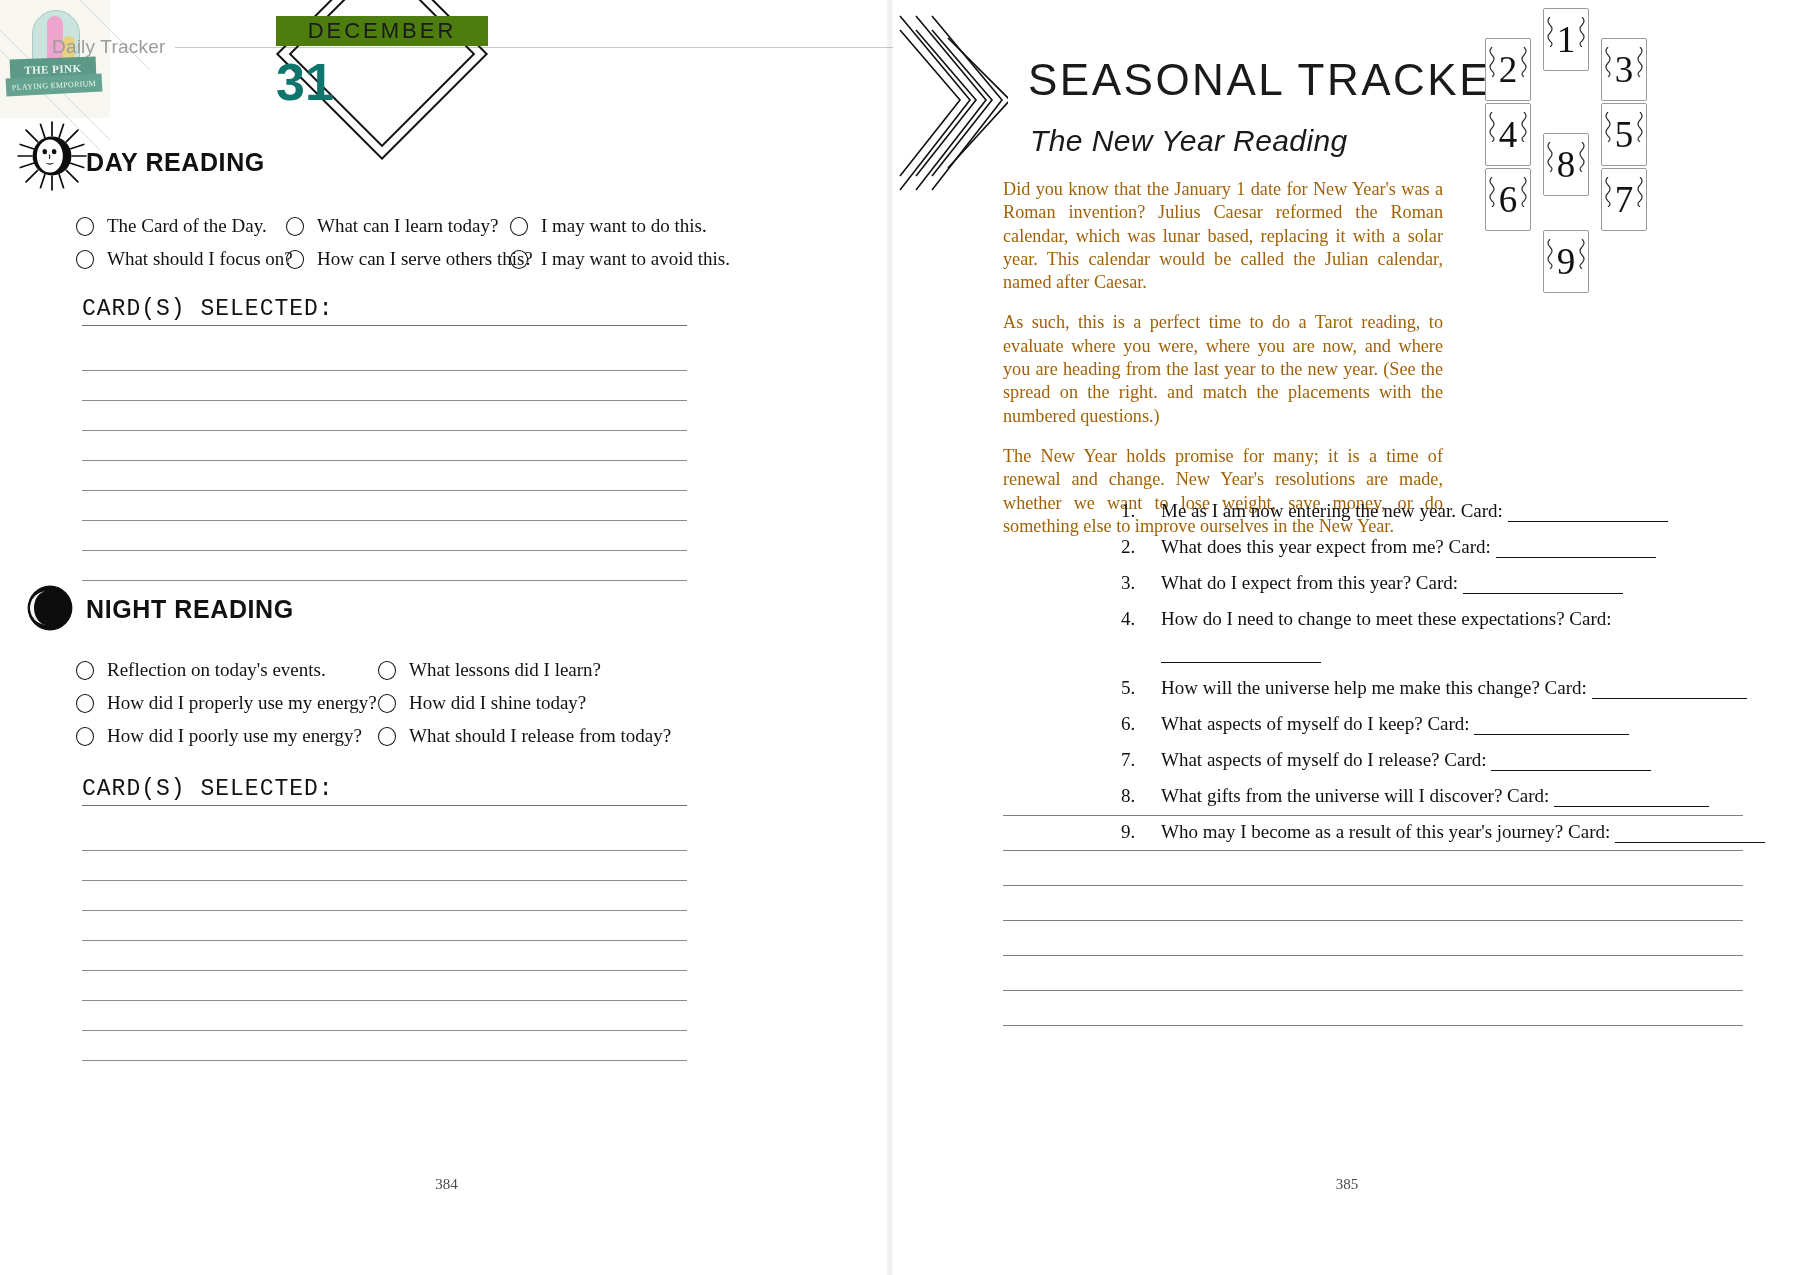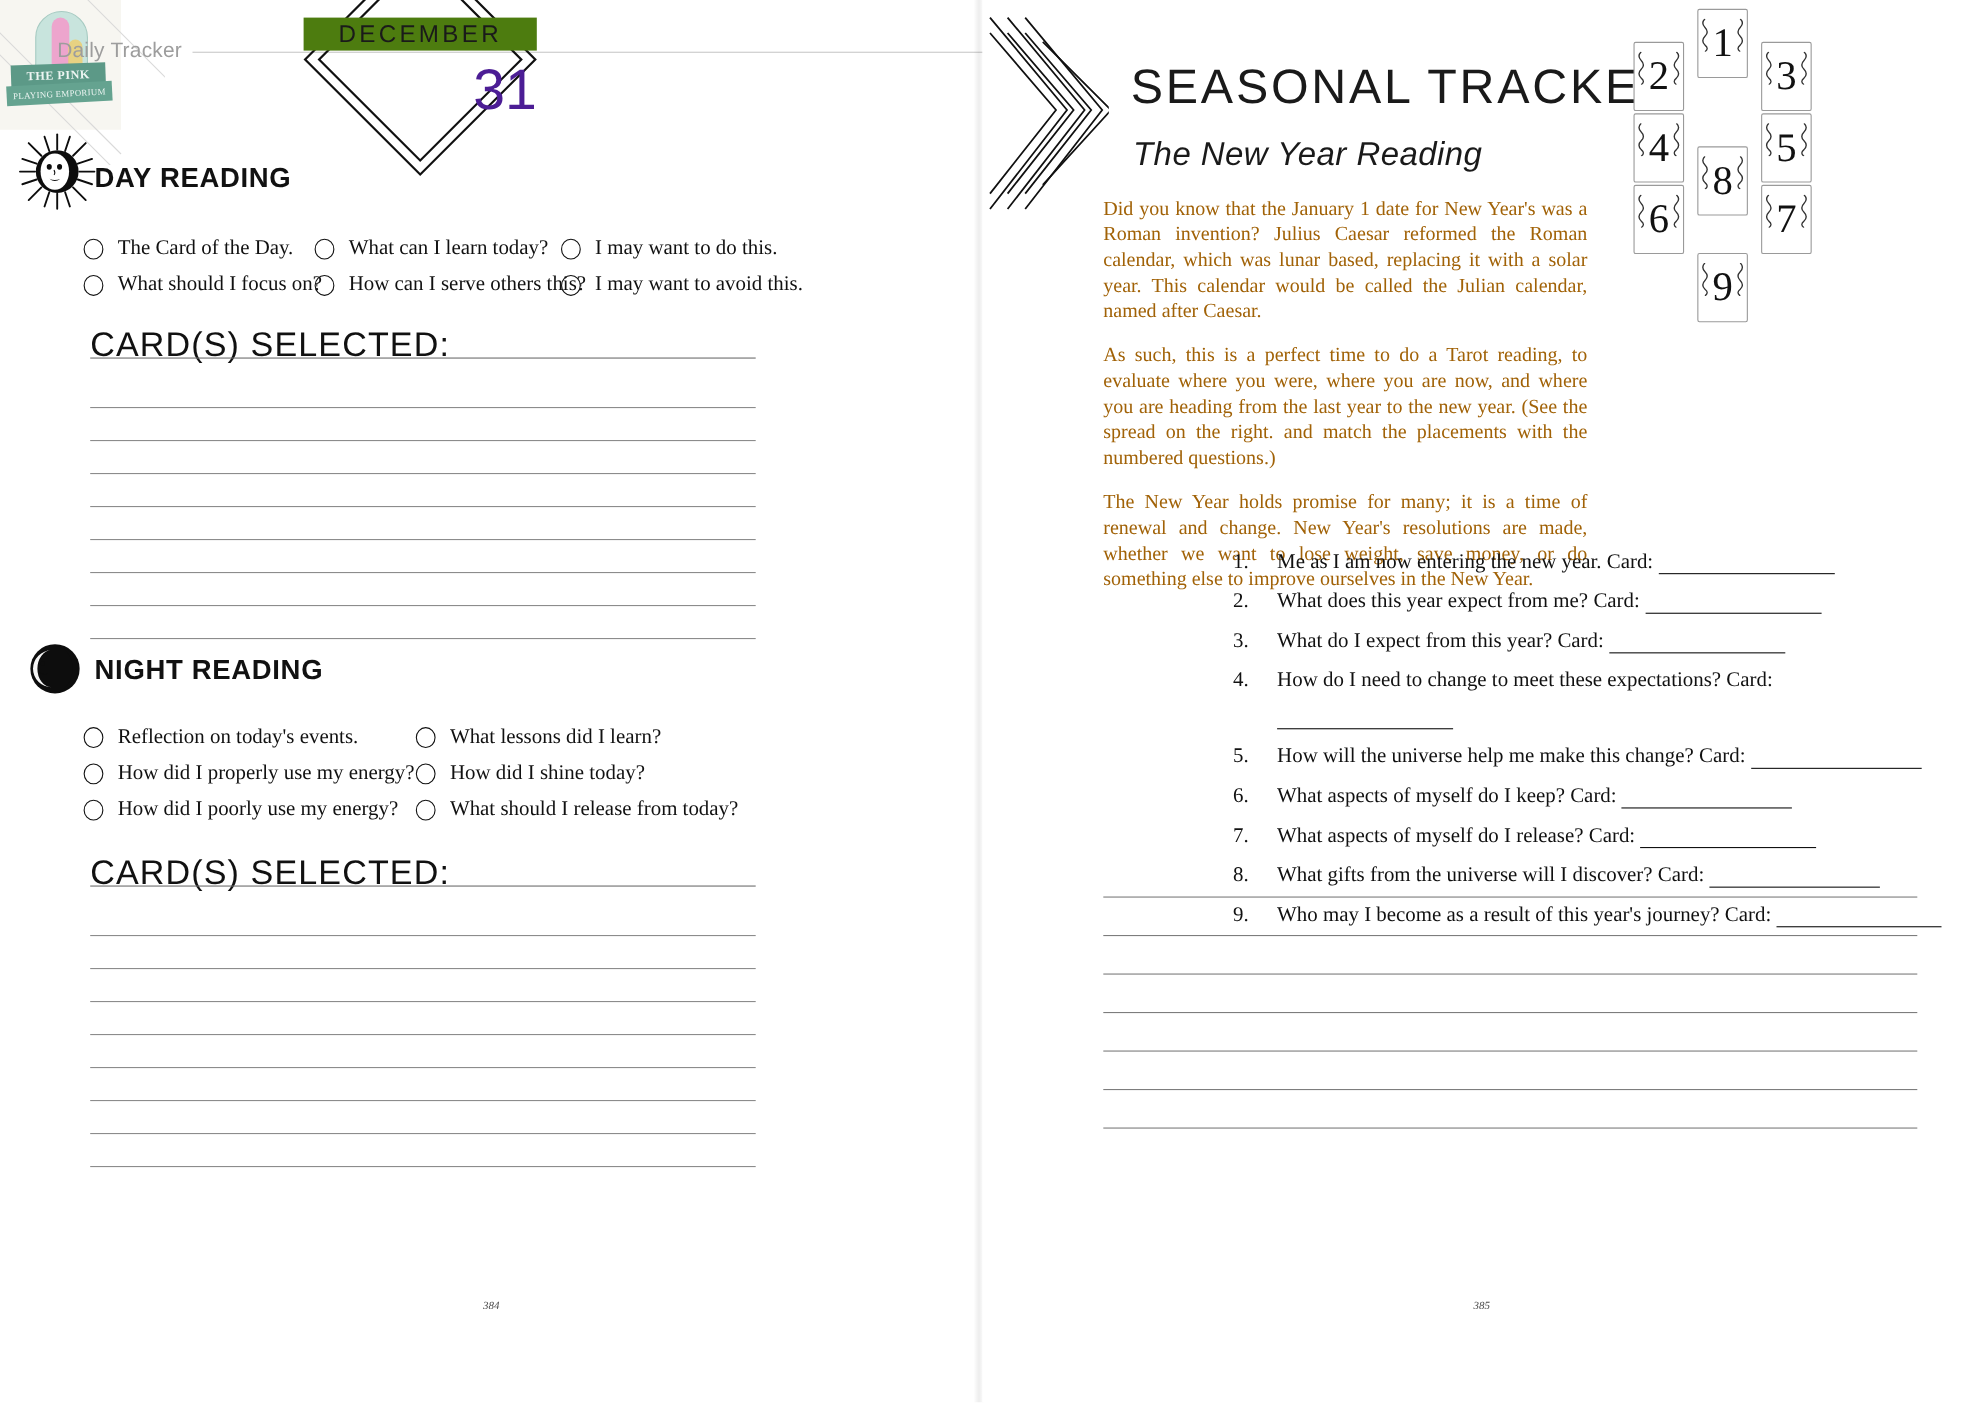--- a/index.html
+++ b/index.html
@@ -80,23 +80,23 @@
   .diamond.inner {
     width: 132px; height: 132px; margin-left: 40px; margin-top: 40px; border-width: 2px;
   }
   .date-month {
     position: absolute; left: 0; top: 68px; width: 212px; text-align: center;
     font-family: "Liberation Sans", sans-serif;
     font-size: 22px; letter-spacing: 3px; color: #1a1a1a; font-weight: 300;
     background: #4d7c0f; padding: 2px 0;
   }
   .date-day {
-    position: absolute; left: 0; top: 104px; width: 212px; text-align: right;
+    position: absolute; left: 0; top: 104px; width: 212px; text-align: left;
     font-family: "Liberation Sans", sans-serif;
-    font-size: 52px; font-weight: normal; color: #4c1d95;
+    font-size: 52px; font-weight: bold; color: #0f766e;
   }
 
   
   .section-head {
     position: absolute;
     font-family: "Liberation Sans", sans-serif;
     font-weight: bold; font-size: 25px; letter-spacing: .6px; color: #111;
   }
   .sun-icon  { position: absolute; left: 16px; top: 120px; width: 72px; height: 72px; }
   .moon-icon { position: absolute; left: 26px; top: 584px; width: 48px; height: 48px; }
@@ -108,22 +108,22 @@
     font-family: "Liberation Serif", serif; font-size: 19px; color: #111;
     white-space: nowrap;
   }
   .radio {
     width: 18px; height: 19px; border: 1.6px solid #111; border-radius: 50%;
     flex: 0 0 auto;
   }
 
   .cards-selected {
     position: absolute;
-    font-family: Liberation Sans, sans-serif;
-    font-size: 31px; letter-spacing: 1px; color: #111;
+    font-family: Liberation Mono, monospace;
+    font-size: 23px; letter-spacing: 1px; color: #111;
   }
   .write-line {
     position: absolute; height: 1px; background: #8c8c8c;
   }
   .cs-rule { position: absolute; height: 1px; background: #6e6e6e; }
 
   
   .chev { position: absolute; left: -105px; top: 8px; width: 110px; height: 190px; }
 
   .season-title {
@@ -164,21 +164,21 @@
   }
   .qnum { width: 40px; flex: 0 0 40px; }
   .qtxt { flex: 1 1 auto; }
   .blank { display: inline-block; border-bottom: 1.4px solid #111; vertical-align: bottom; height: 15px; }
 
   .rlines { position: absolute; left: 0px; top: 815px; width: 740px; }
   .rline { height: 1px; background: #7d7d7d; margin-bottom: 34px; }
 
   .pagenum {
     position: absolute; bottom: 82px; width: 100%; text-align: center;
-    font-family: "Liberation Serif", serif; font-size: 10px; color: #4a4a4a; font-style: italic;
+    font-family: "Liberation Serif", serif; font-size: 15px; color: #4a4a4a;
   }
 </style>
 </head>
 <body>
 
 <div class="spread">
 
   <div class="page page-left">
 
     <div class="wm">

